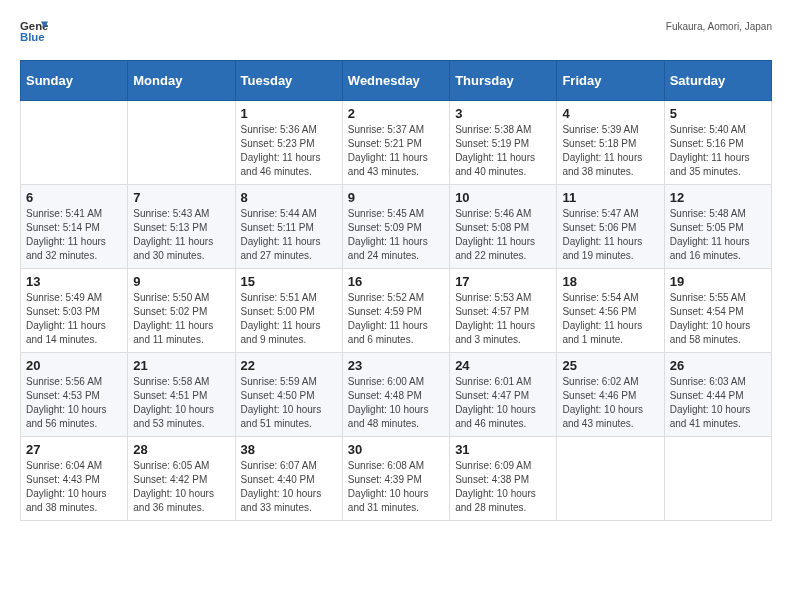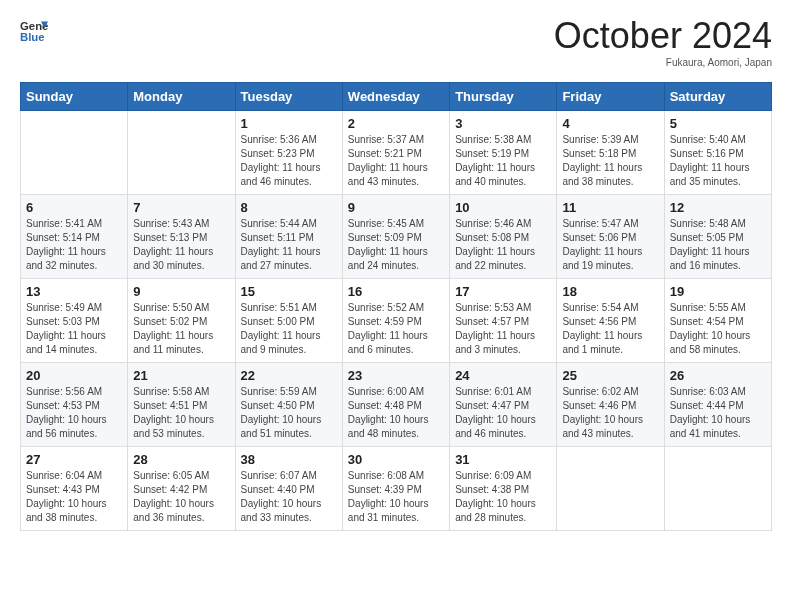--- a/index.html
+++ b/index.html
@@ -48,21 +48,21 @@
     .calendar-table {
       width: 100%;
       border-collapse: collapse;
       table-layout: fixed;
     }
     .calendar-table th {
       background: #2a6db5;
       color: #fff;
       font-size: 13px;
       font-weight: bold;
-      padding: 6px 5px;
+      padding: 12px 5px;
       text-align: left;
       border: 1px solid #1e5a9c;
     }
     .calendar-table td {
       vertical-align: top;
       border: 1px solid #ddd;
       padding: 5px 5px 5px 5px;
       font-size: 10.5px;
       color: #333;
       height: 80px;
@@ -93,21 +93,20 @@
 <div class="page">
   <div class="header">
     <div class="logo">
       <svg class="logo-icon" viewBox="0 0 32 32">
         <text x="0" y="14" font-size="13" font-weight="bold" fill="#333" font-family="Arial">General</text>
         <text x="0" y="26" font-size="13" font-weight="bold" fill="#2a6db5" font-family="Arial">Blue</text>
         <polygon points="24,4 32,4 28,12" fill="#2a6db5"></polygon>
       </svg>
     </div>
     <div class="title-block">
-      <div class="month-title">October 2024</div>
       <div class="location">Fukaura, Aomori, Japan</div>
     </div>
   </div>
 
   <table class="calendar-table">
     <thead>
       <tr>
       <th>Sunday</th>
           <th>Monday</th>
           <th>Tuesday</th>

